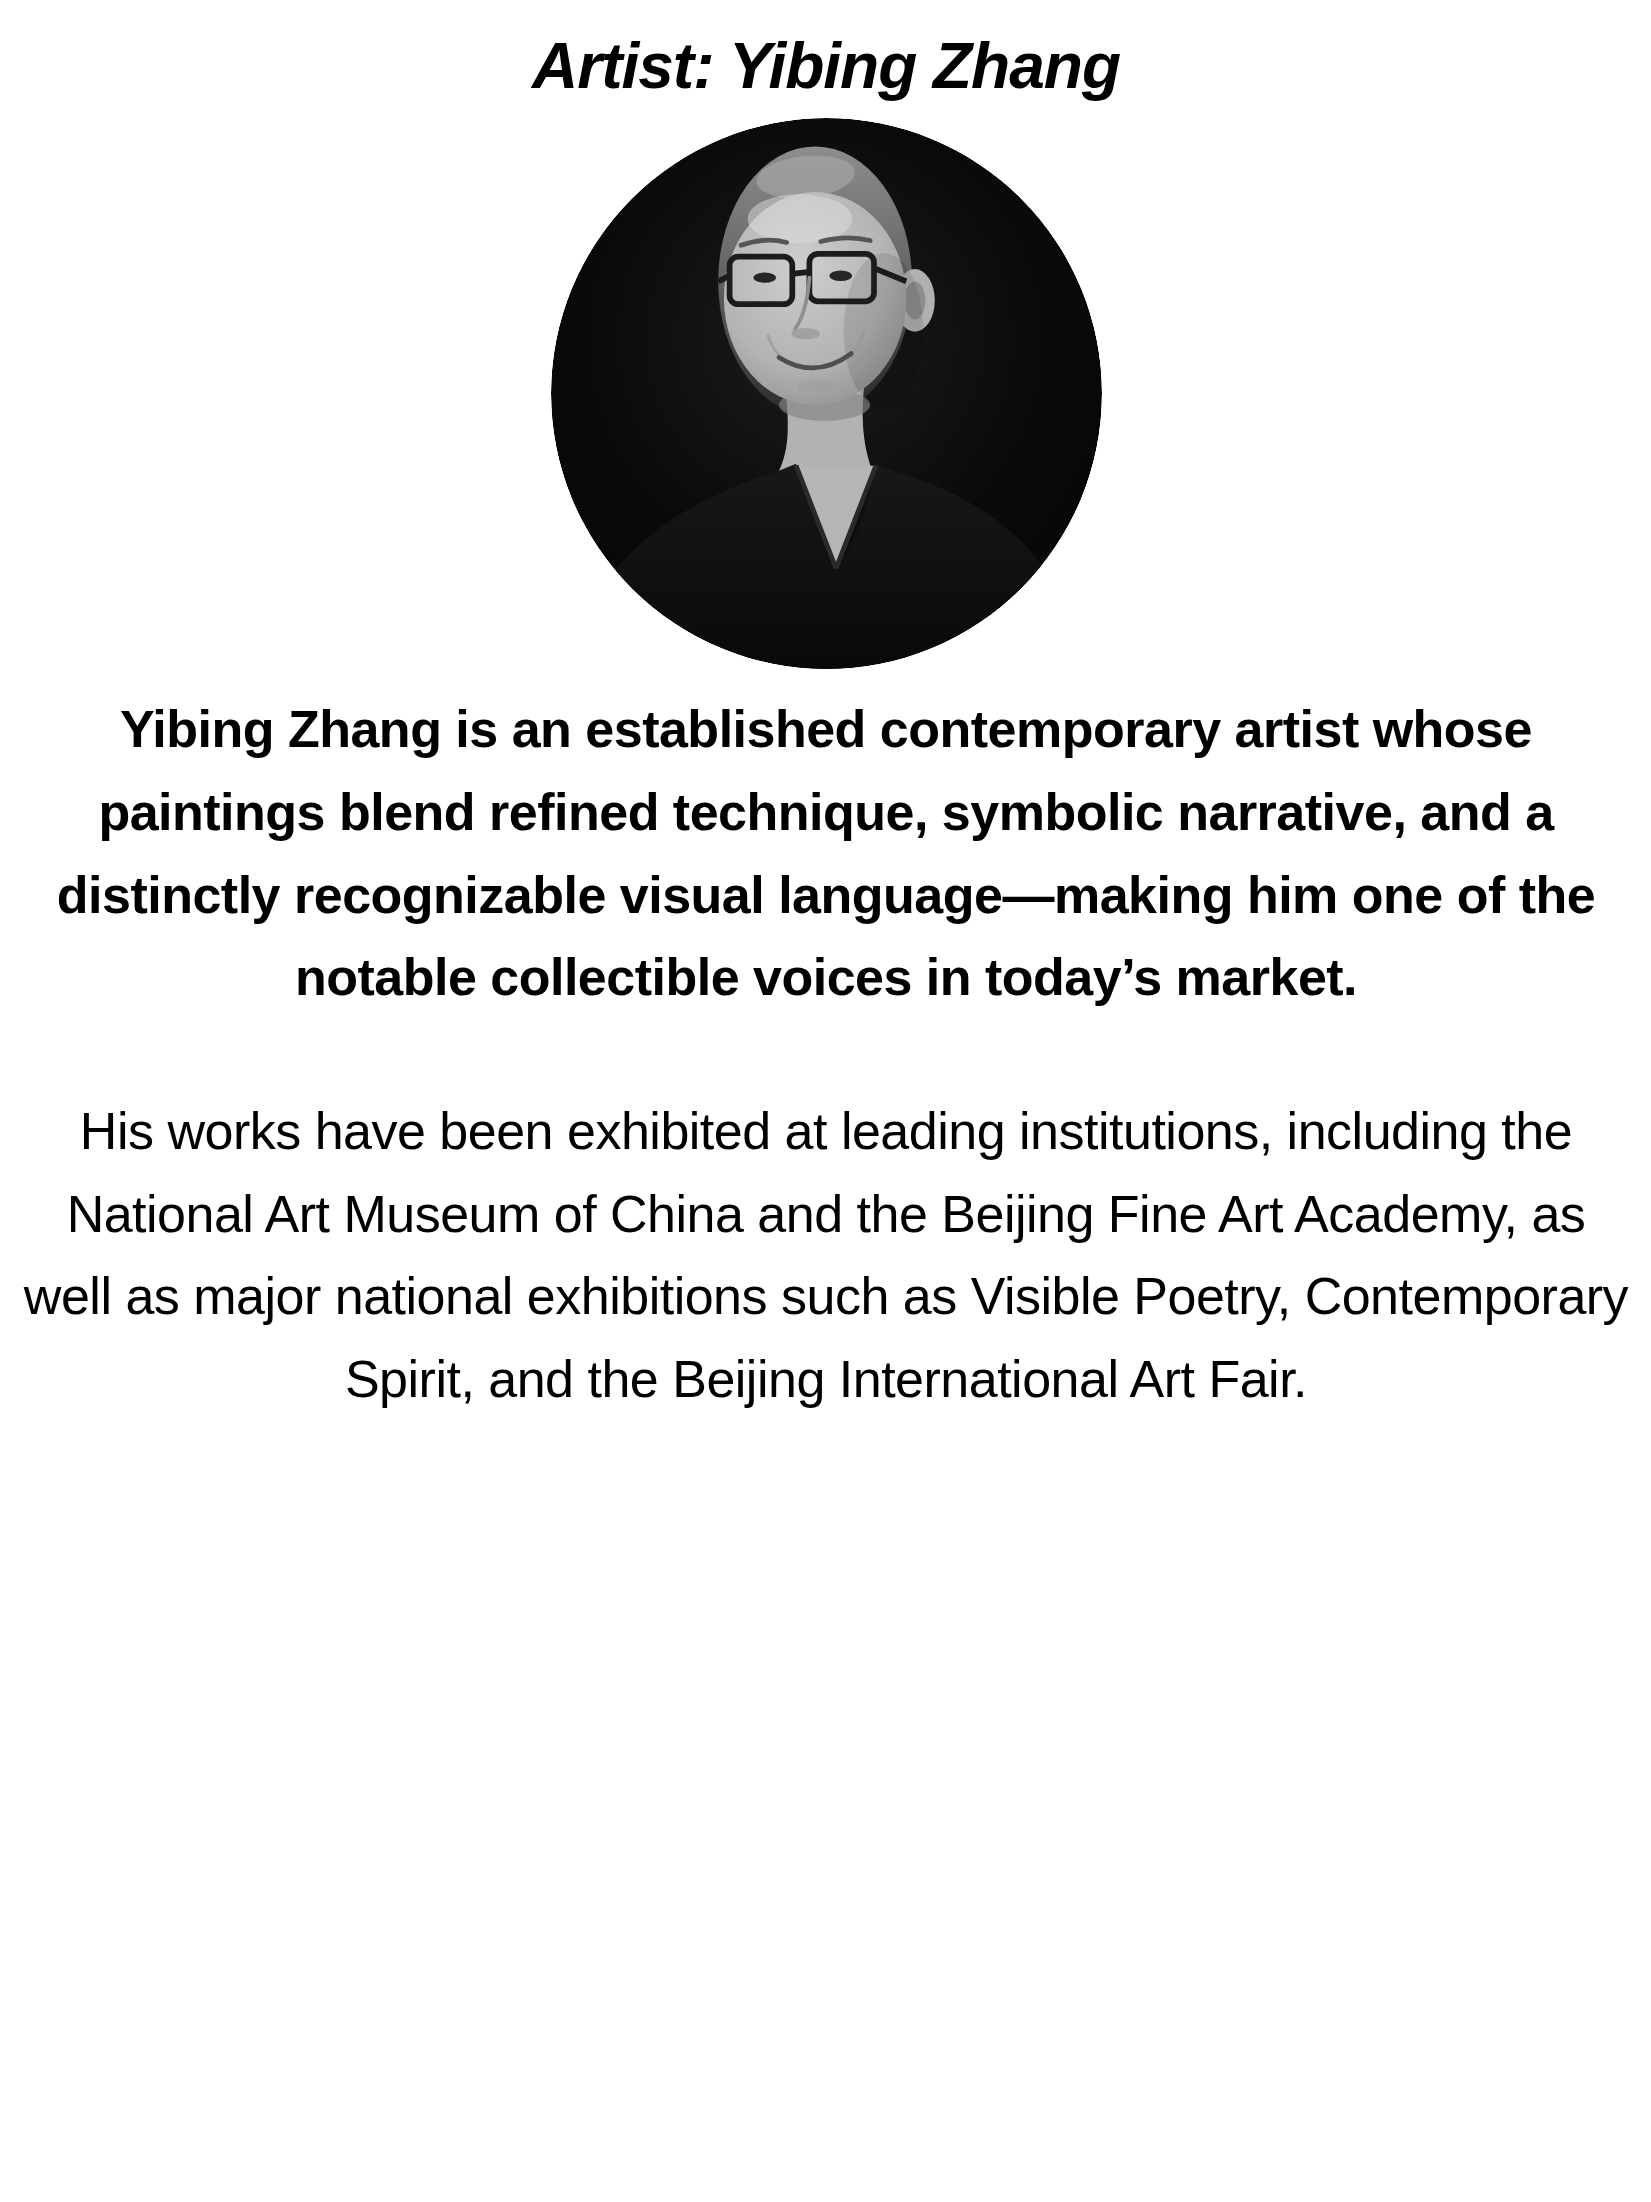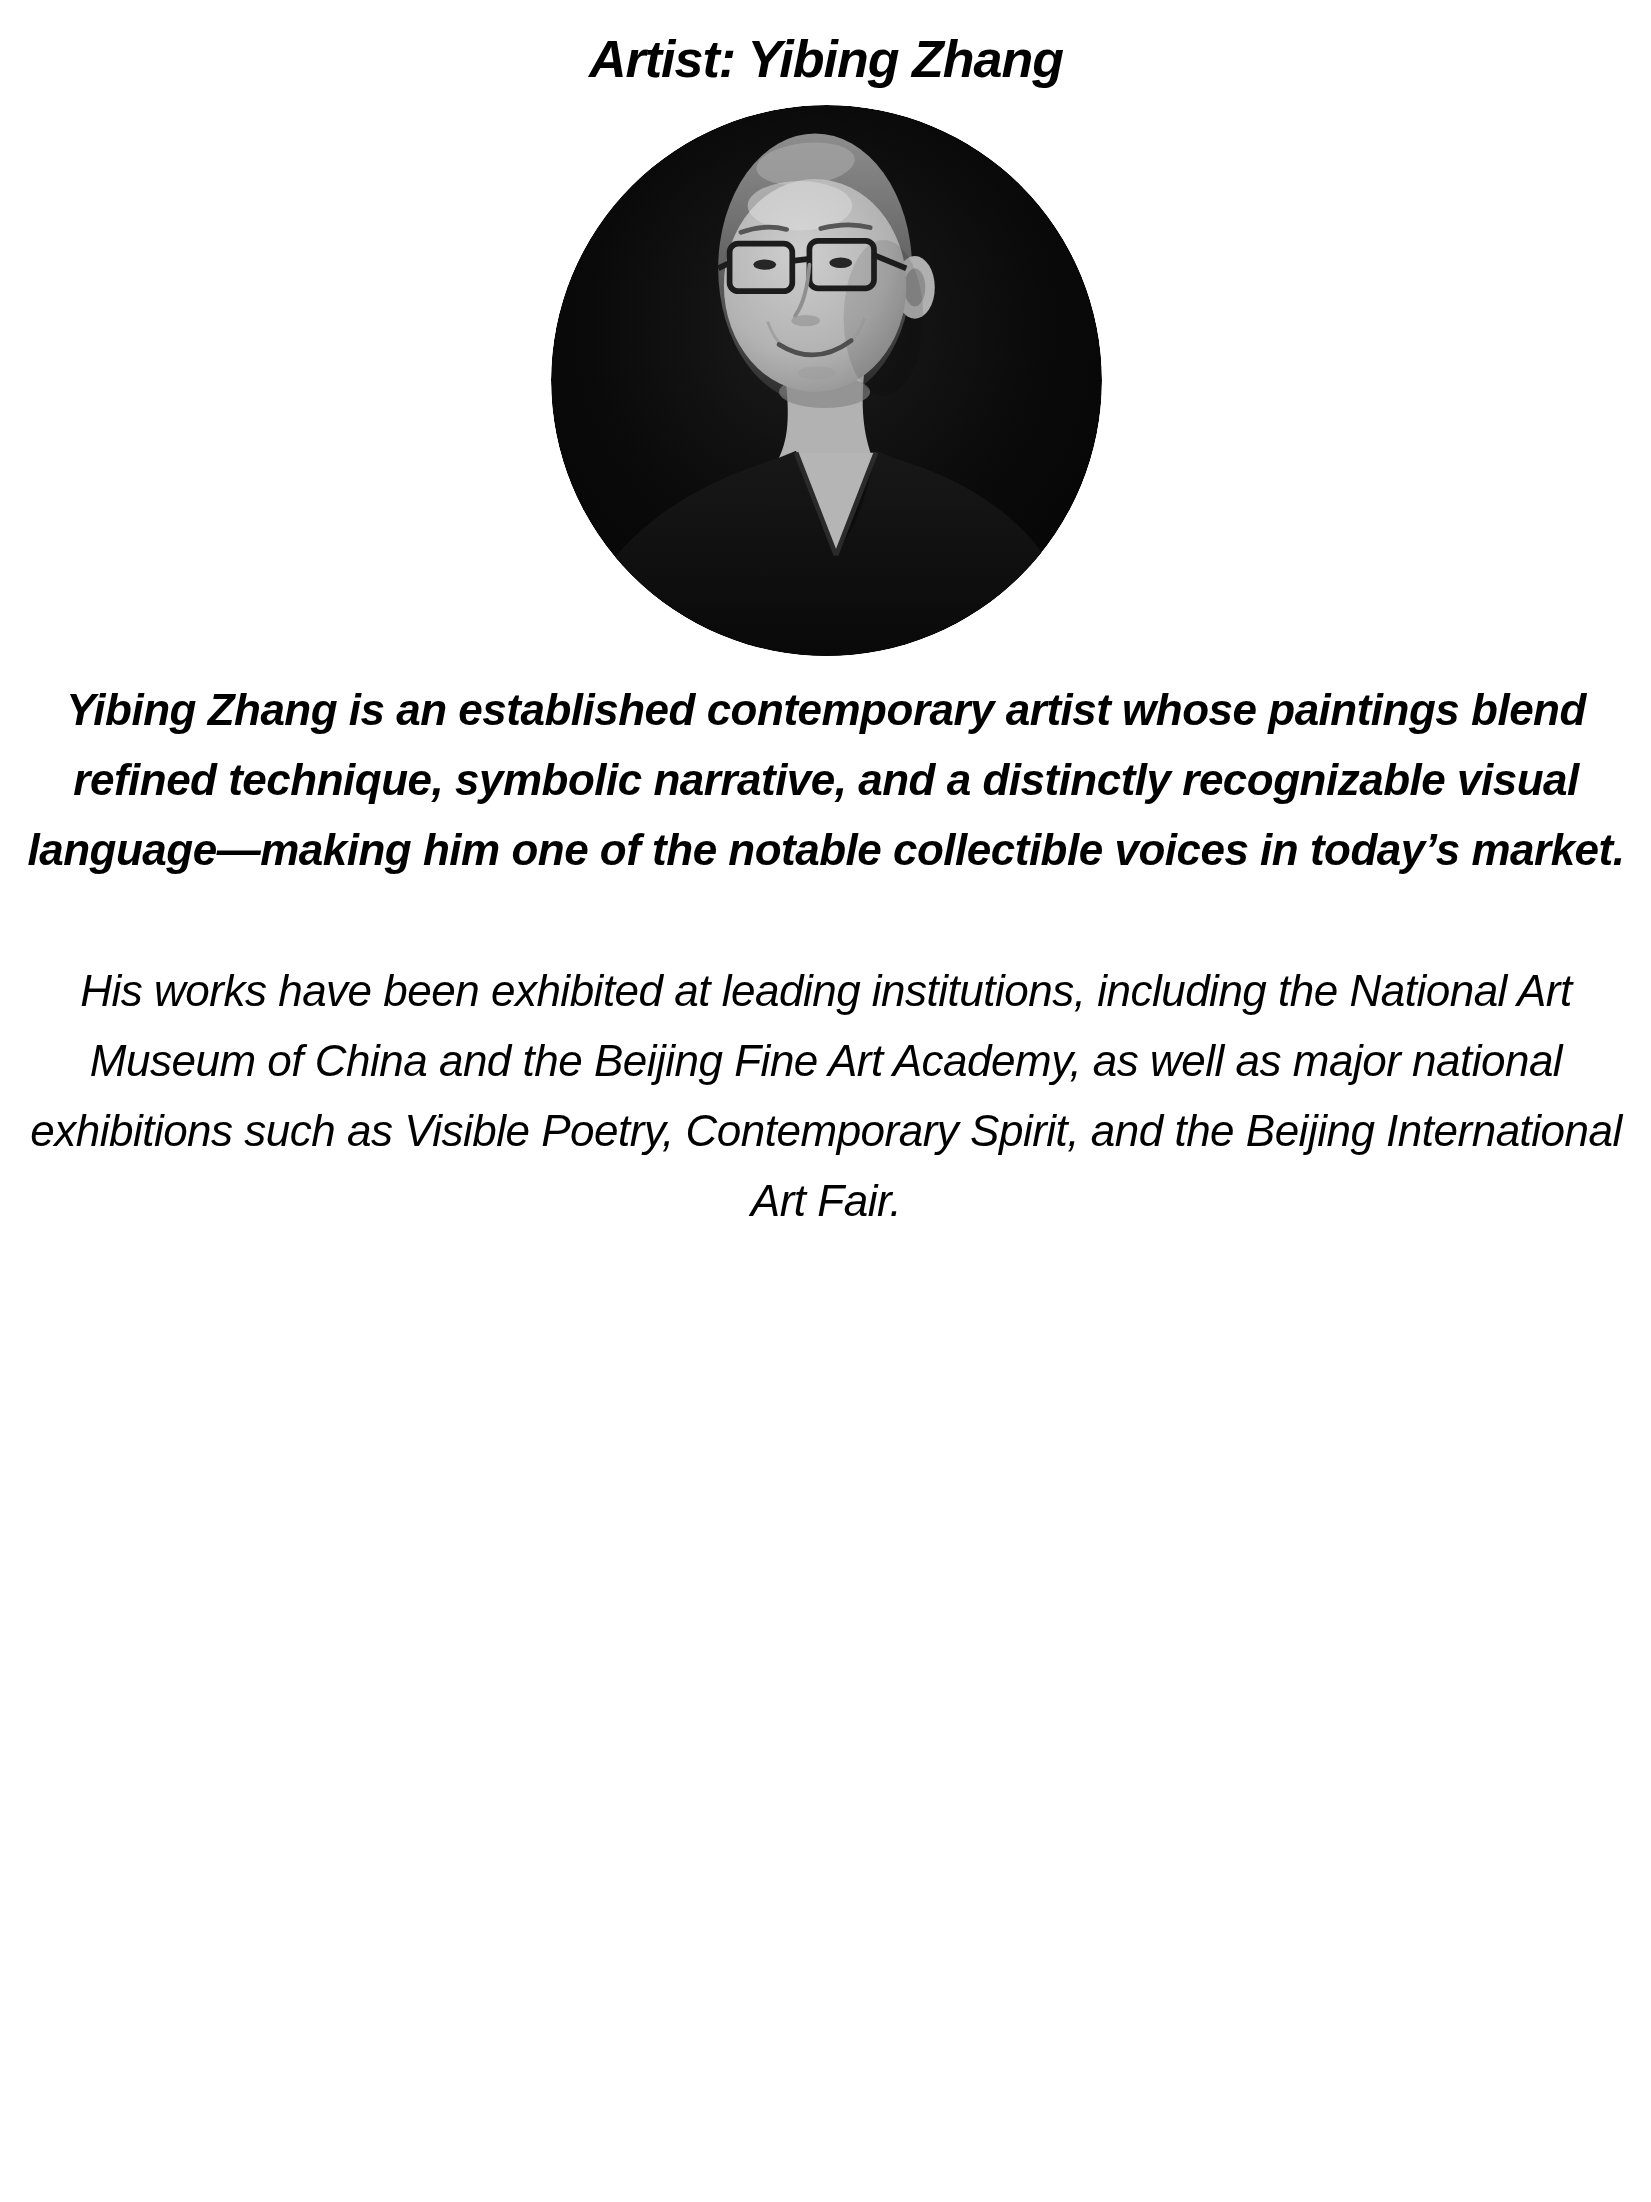--- a/index.html
+++ b/index.html
@@ -19,40 +19,39 @@
     height: 2202px;
     background: #ffffff;
     box-sizing: border-box;
     padding-top: 31px;
   }
   h1.page-title {
     margin: 0;
     text-align: center;
     font-style: italic;
     font-weight: 700;
-    font-size: 52px;
+    font-size: 64px;
     line-height: 1.1;
     letter-spacing: -1px;
     color: #000000;
   }
   .portrait-wrap {
     width: 551px;
     height: 551px;
     margin: 17px auto 0 auto;
   }
   .portrait-wrap svg {
     display: block;
     border-radius: 50%;
   }
   .bio {
     width: 1615px;
     margin: 71px auto 0 auto;
     text-align: center;
-    font-style: italic;
-    font-size: 44px;
+    font-size: 52px;
     line-height: 1.59;
     letter-spacing: -0.5px;
     color: #000000;
   }
   .bio.intro {
     font-weight: 700;
     margin-top: 19px;
   }
   .bio.light {
     font-weight: 400;

